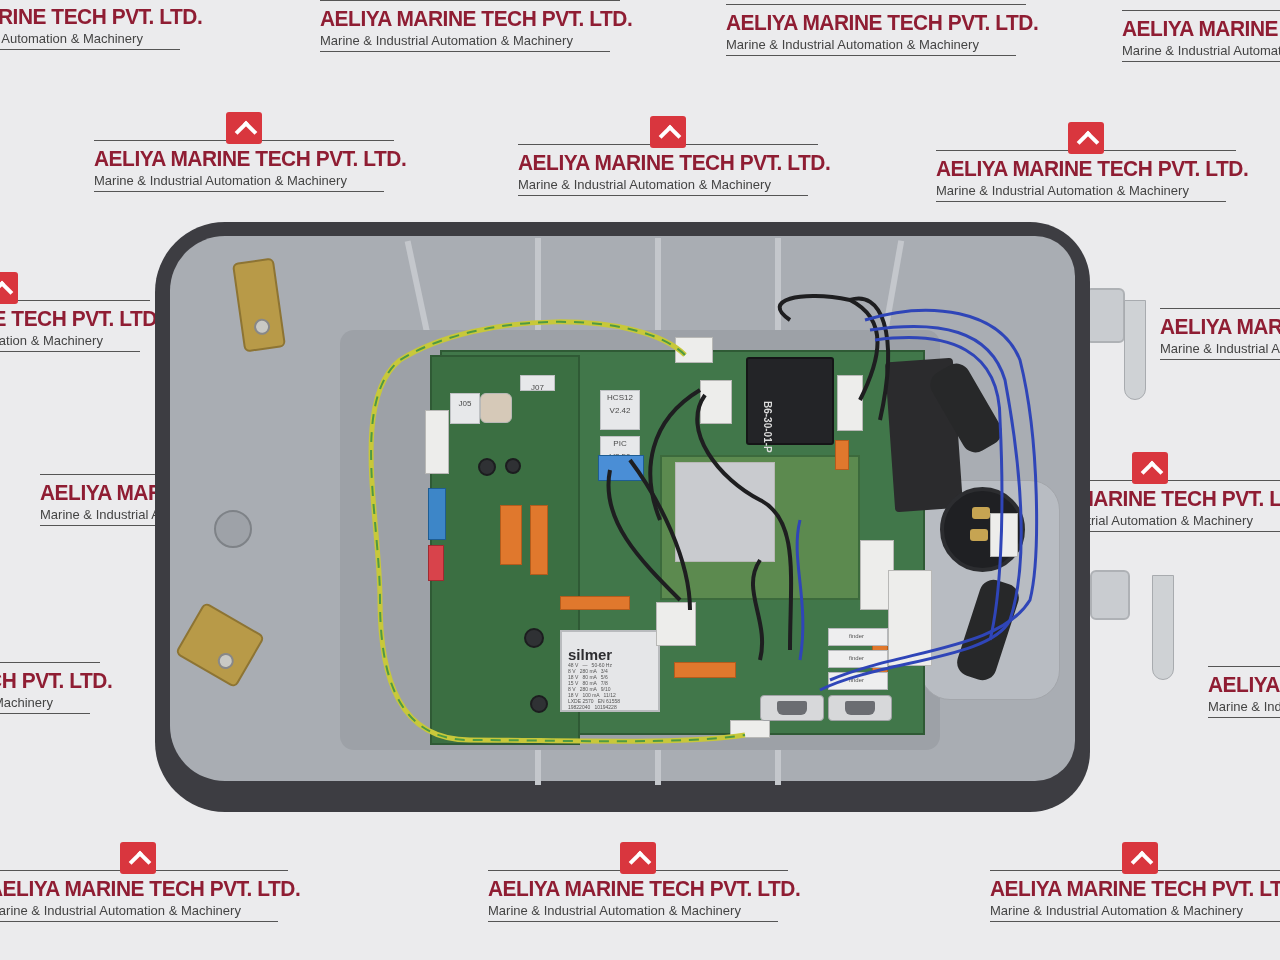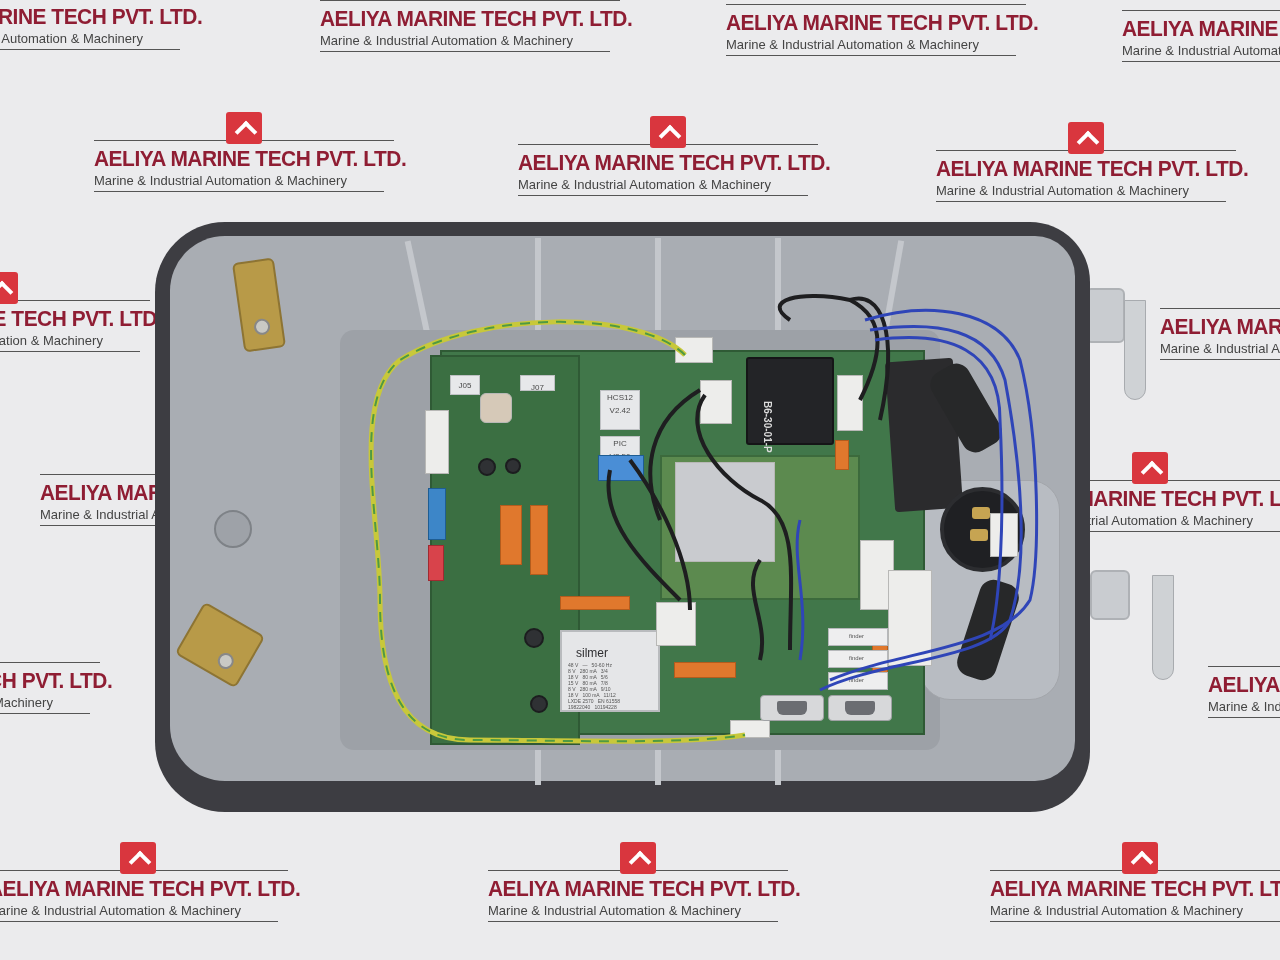--- a/index.html
+++ b/index.html
@@ -81,21 +81,21 @@
     color: #dcdcdc; font-size: 10px; font-weight: bold; white-space: nowrap;
   }
   .terminal-block {
     position: absolute; left: 890px; top: 360px; width: 68px; height: 150px;
     background: #2b2b2d; border-radius: 4px; transform: rotate(-4deg);
   }
   .transformer {
     position: absolute; left: 560px; top: 630px; width: 100px; height: 82px;
     background: #e5e6e8; border: 2px solid #b9bbbe;
   }
-  .transformer .brand { position: absolute; left: 6px; top: 14px; font-size: 12px; font-weight: normal; color: #2d2d30; margin-left: 8px; }
+  .transformer .brand { position: absolute; left: 6px; top: 14px; font-size: 15px; font-weight: bold; color: #2d2d30; }
   .transformer .spec { position: absolute; left: 6px; top: 30px; right: 6px; font-size: 5px; color: #555; line-height: 6px; white-space: pre; }
   .dsub { position: absolute; width: 64px; height: 26px; background: #d7d8da; border-radius: 4px; border: 1px solid #a0a2a5; }
   .dsub::after { content: ""; position: absolute; left: 16px; top: 5px; width: 30px; height: 14px; background: #6b6d72; border-radius: 2px 2px 6px 6px; }
   .finder { position: absolute; width: 60px; height: 18px; background: #eeeeef; border: 1px solid #b6b8bb; font-size: 6px; color: #555; padding: 4px 0 0 20px; }
   .orange-term { position: absolute; background: #e0782d; border: 1px solid #b35c1d; }
   .blue-dip { position: absolute; background: #3d86c8; border: 1px solid #1e5d93; }
   .red-dip { position: absolute; background: #d8434b; border: 1px solid #a02a30; }
   .cap { position: absolute; border-radius: 50%; background: #2f3134; border: 2px solid #1c1d1f; }
   .white-conn { position: absolute; background: #ededeb; border: 1px solid #b8b8b6; }
   .gauge { position: absolute; left: 940px; top: 487px; width: 85px; height: 85px; border-radius: 50%; background: #1f2023; border: 4px solid #2c2d30; }
@@ -247,21 +247,21 @@
   <div class="white-conn" style="left:675px; top:462px; width:100px; height:100px; background:#c9cbcf;"></div>
 
   <div class="chip" style="left:600px; top:390px; width:40px; height:40px;">
     <div>HCS12</div>
     <div>V2.42</div>
   </div>
   <div class="chip" style="left:600px; top:436px; width:40px; height:35px;">
     <div>PIC</div>
     <div>V2.50</div>
   </div>
-  <div class="chip" style="left:450px; top:375px; width:30px; height:20px; padding-top:3px;"><span>J05</span></div>
+  <div class="chip" style="left:450px; top:393px; width:30px; height:31px; padding-top:3px;"><span>J05</span></div>
   <div class="chip" style="left:520px; top:375px; width:35px; height:16px; padding-top:5px;"><span>J07</span></div>
 
   <div class="relay-abb">
     <span class="txt">B6-30-01-P</span>
   </div>
   <div class="terminal-block"></div>
 
   <div class="transformer">
     <span class="brand">silmer</span>
     <span class="spec" id="tx-spec">48 V   —   50-60 Hz

